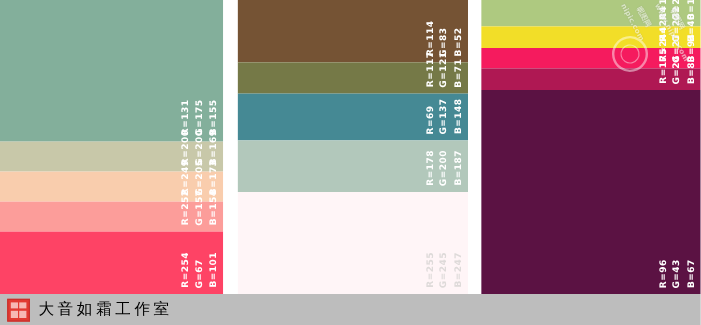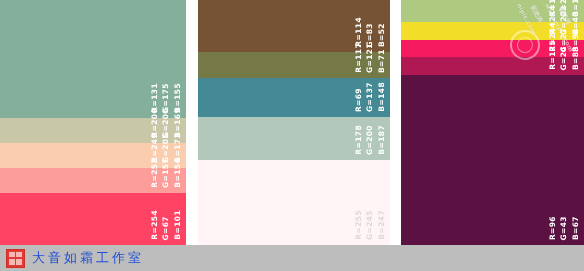--- a/index.html
+++ b/index.html
@@ -132,21 +132,21 @@
     grid-template-rows: 1fr 1fr;
     gap: 1.5px;
   }
   #seal-stamp .seal-grid i {
     background: #f7b8b4;
     display: block;
   }
   #studio-name {
     font-family: "DejaVu Sans", "Liberation Sans", sans-serif;
     font-size: 13px;
-    color: #1d4ed8;
+    color: #000000;
     letter-spacing: 3px;
     white-space: nowrap;
   }
 </style>
 </head>
 <body>
 
 <div id="stage">
 
   <div id="panels-root">

